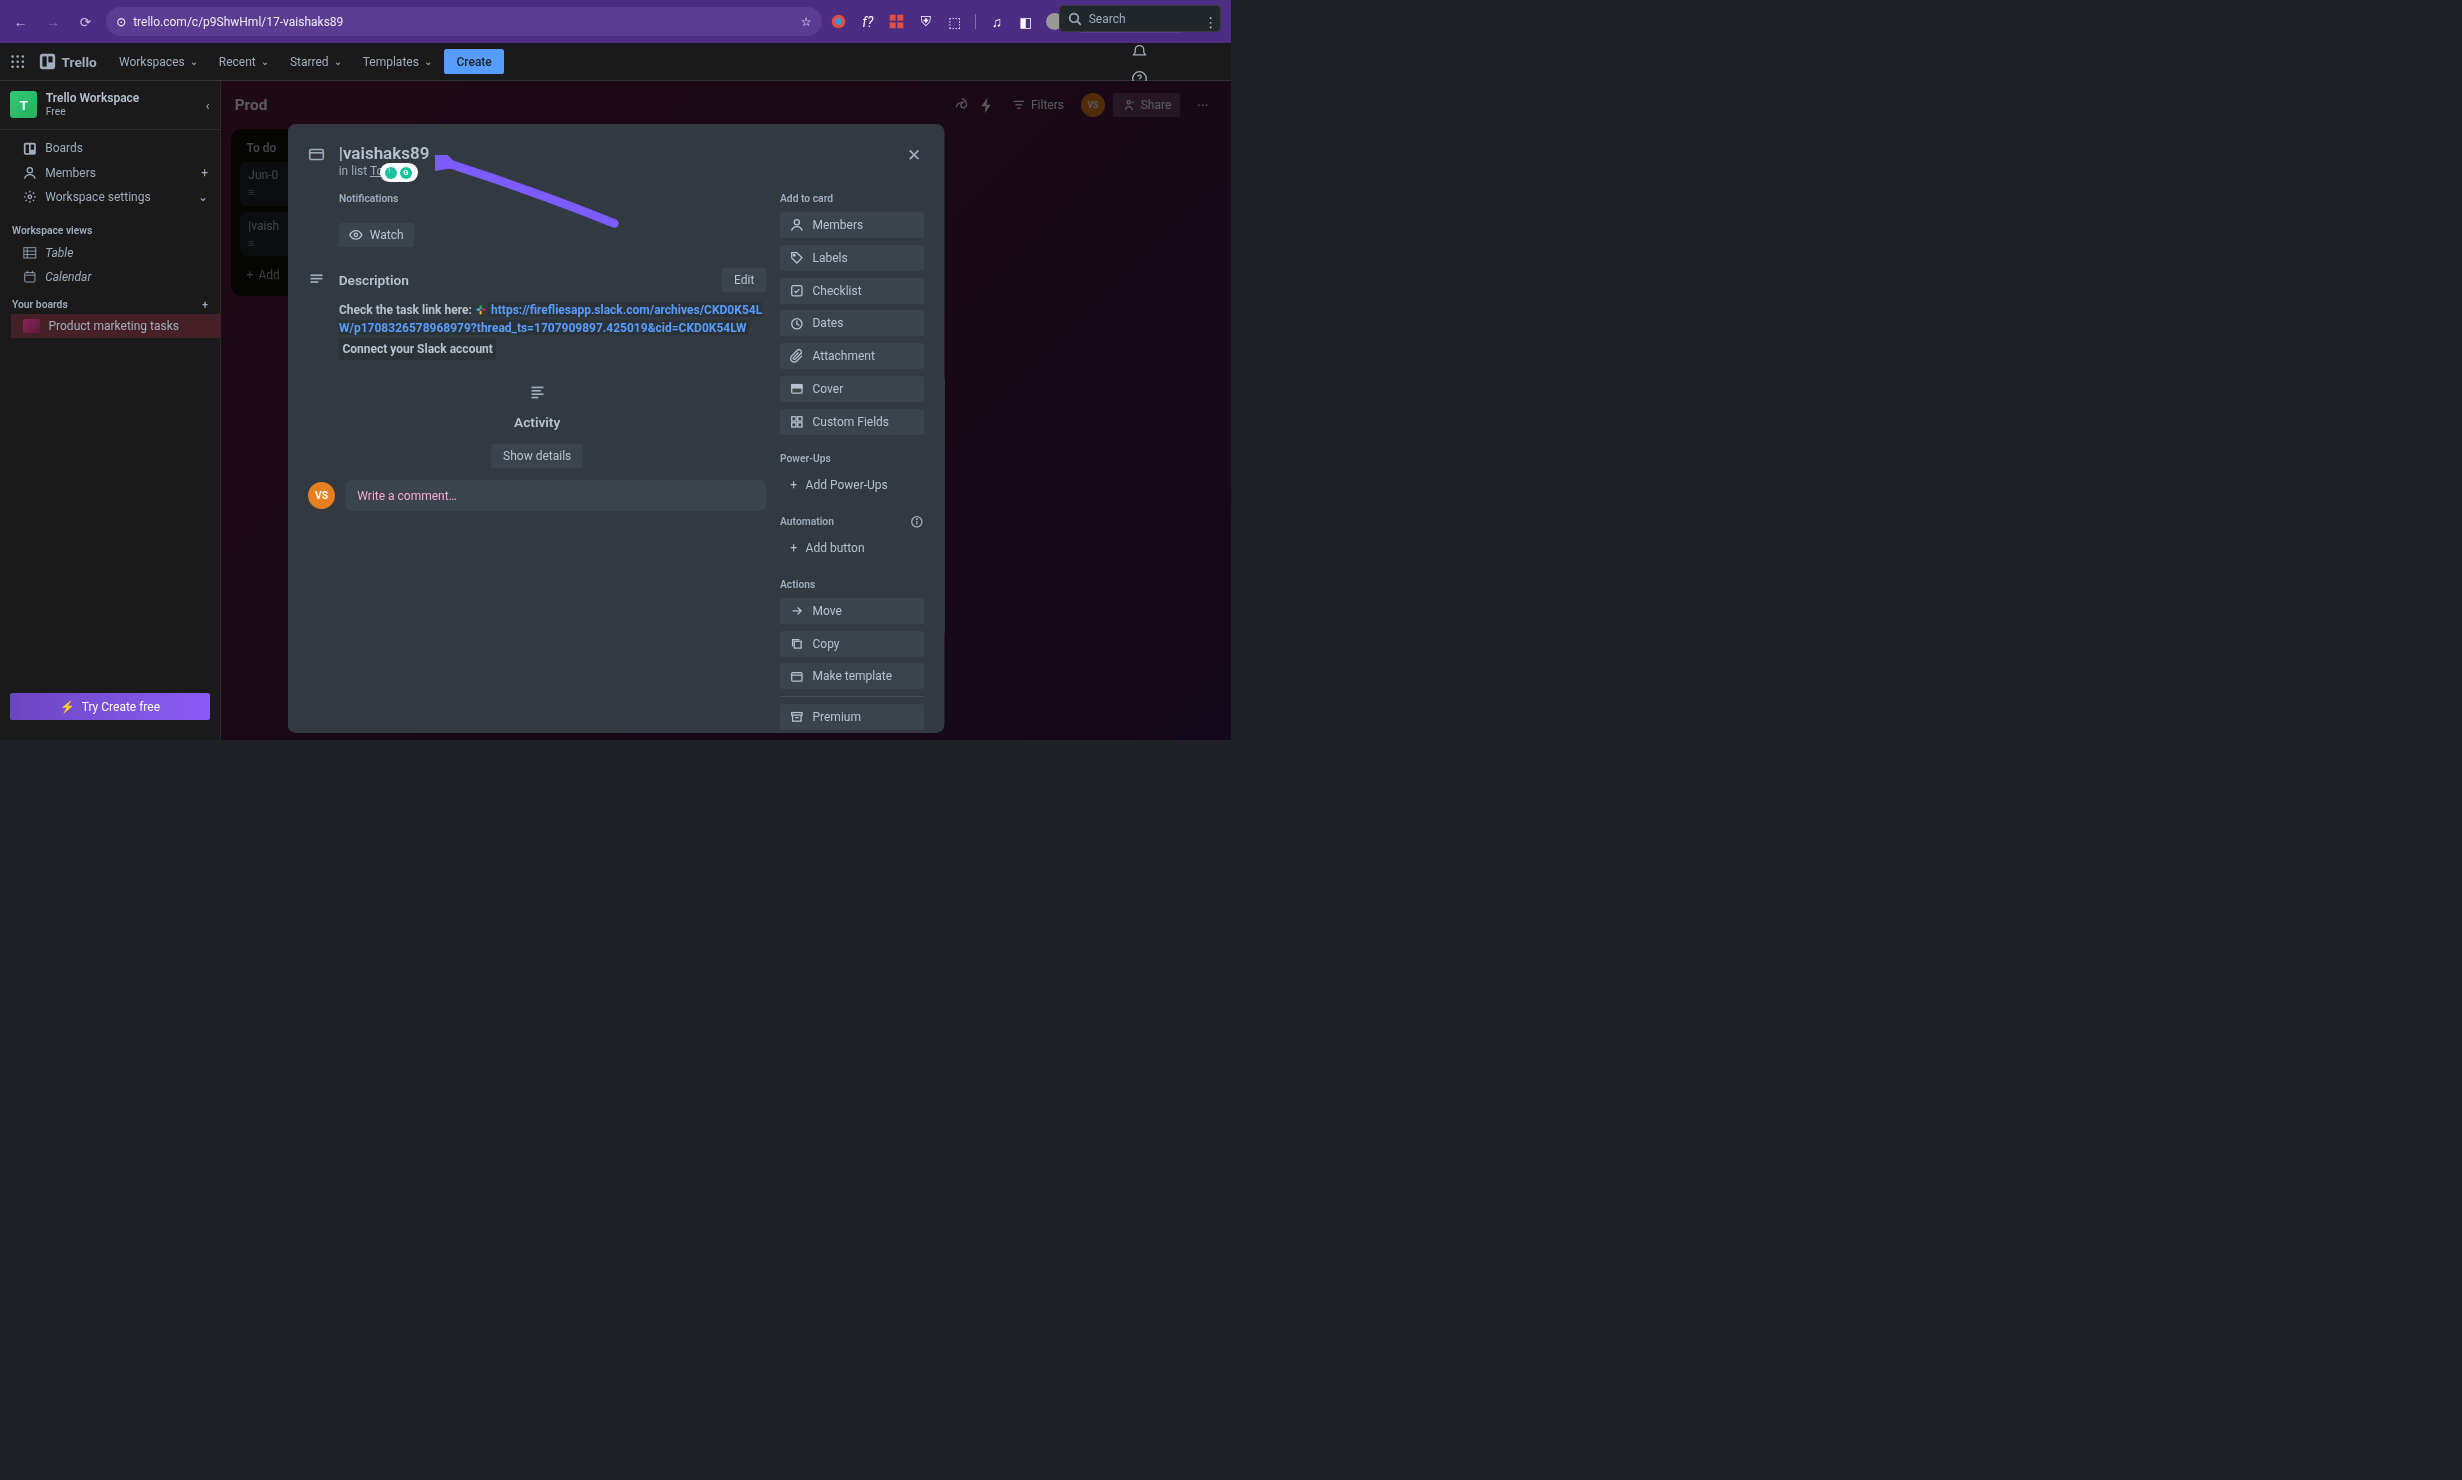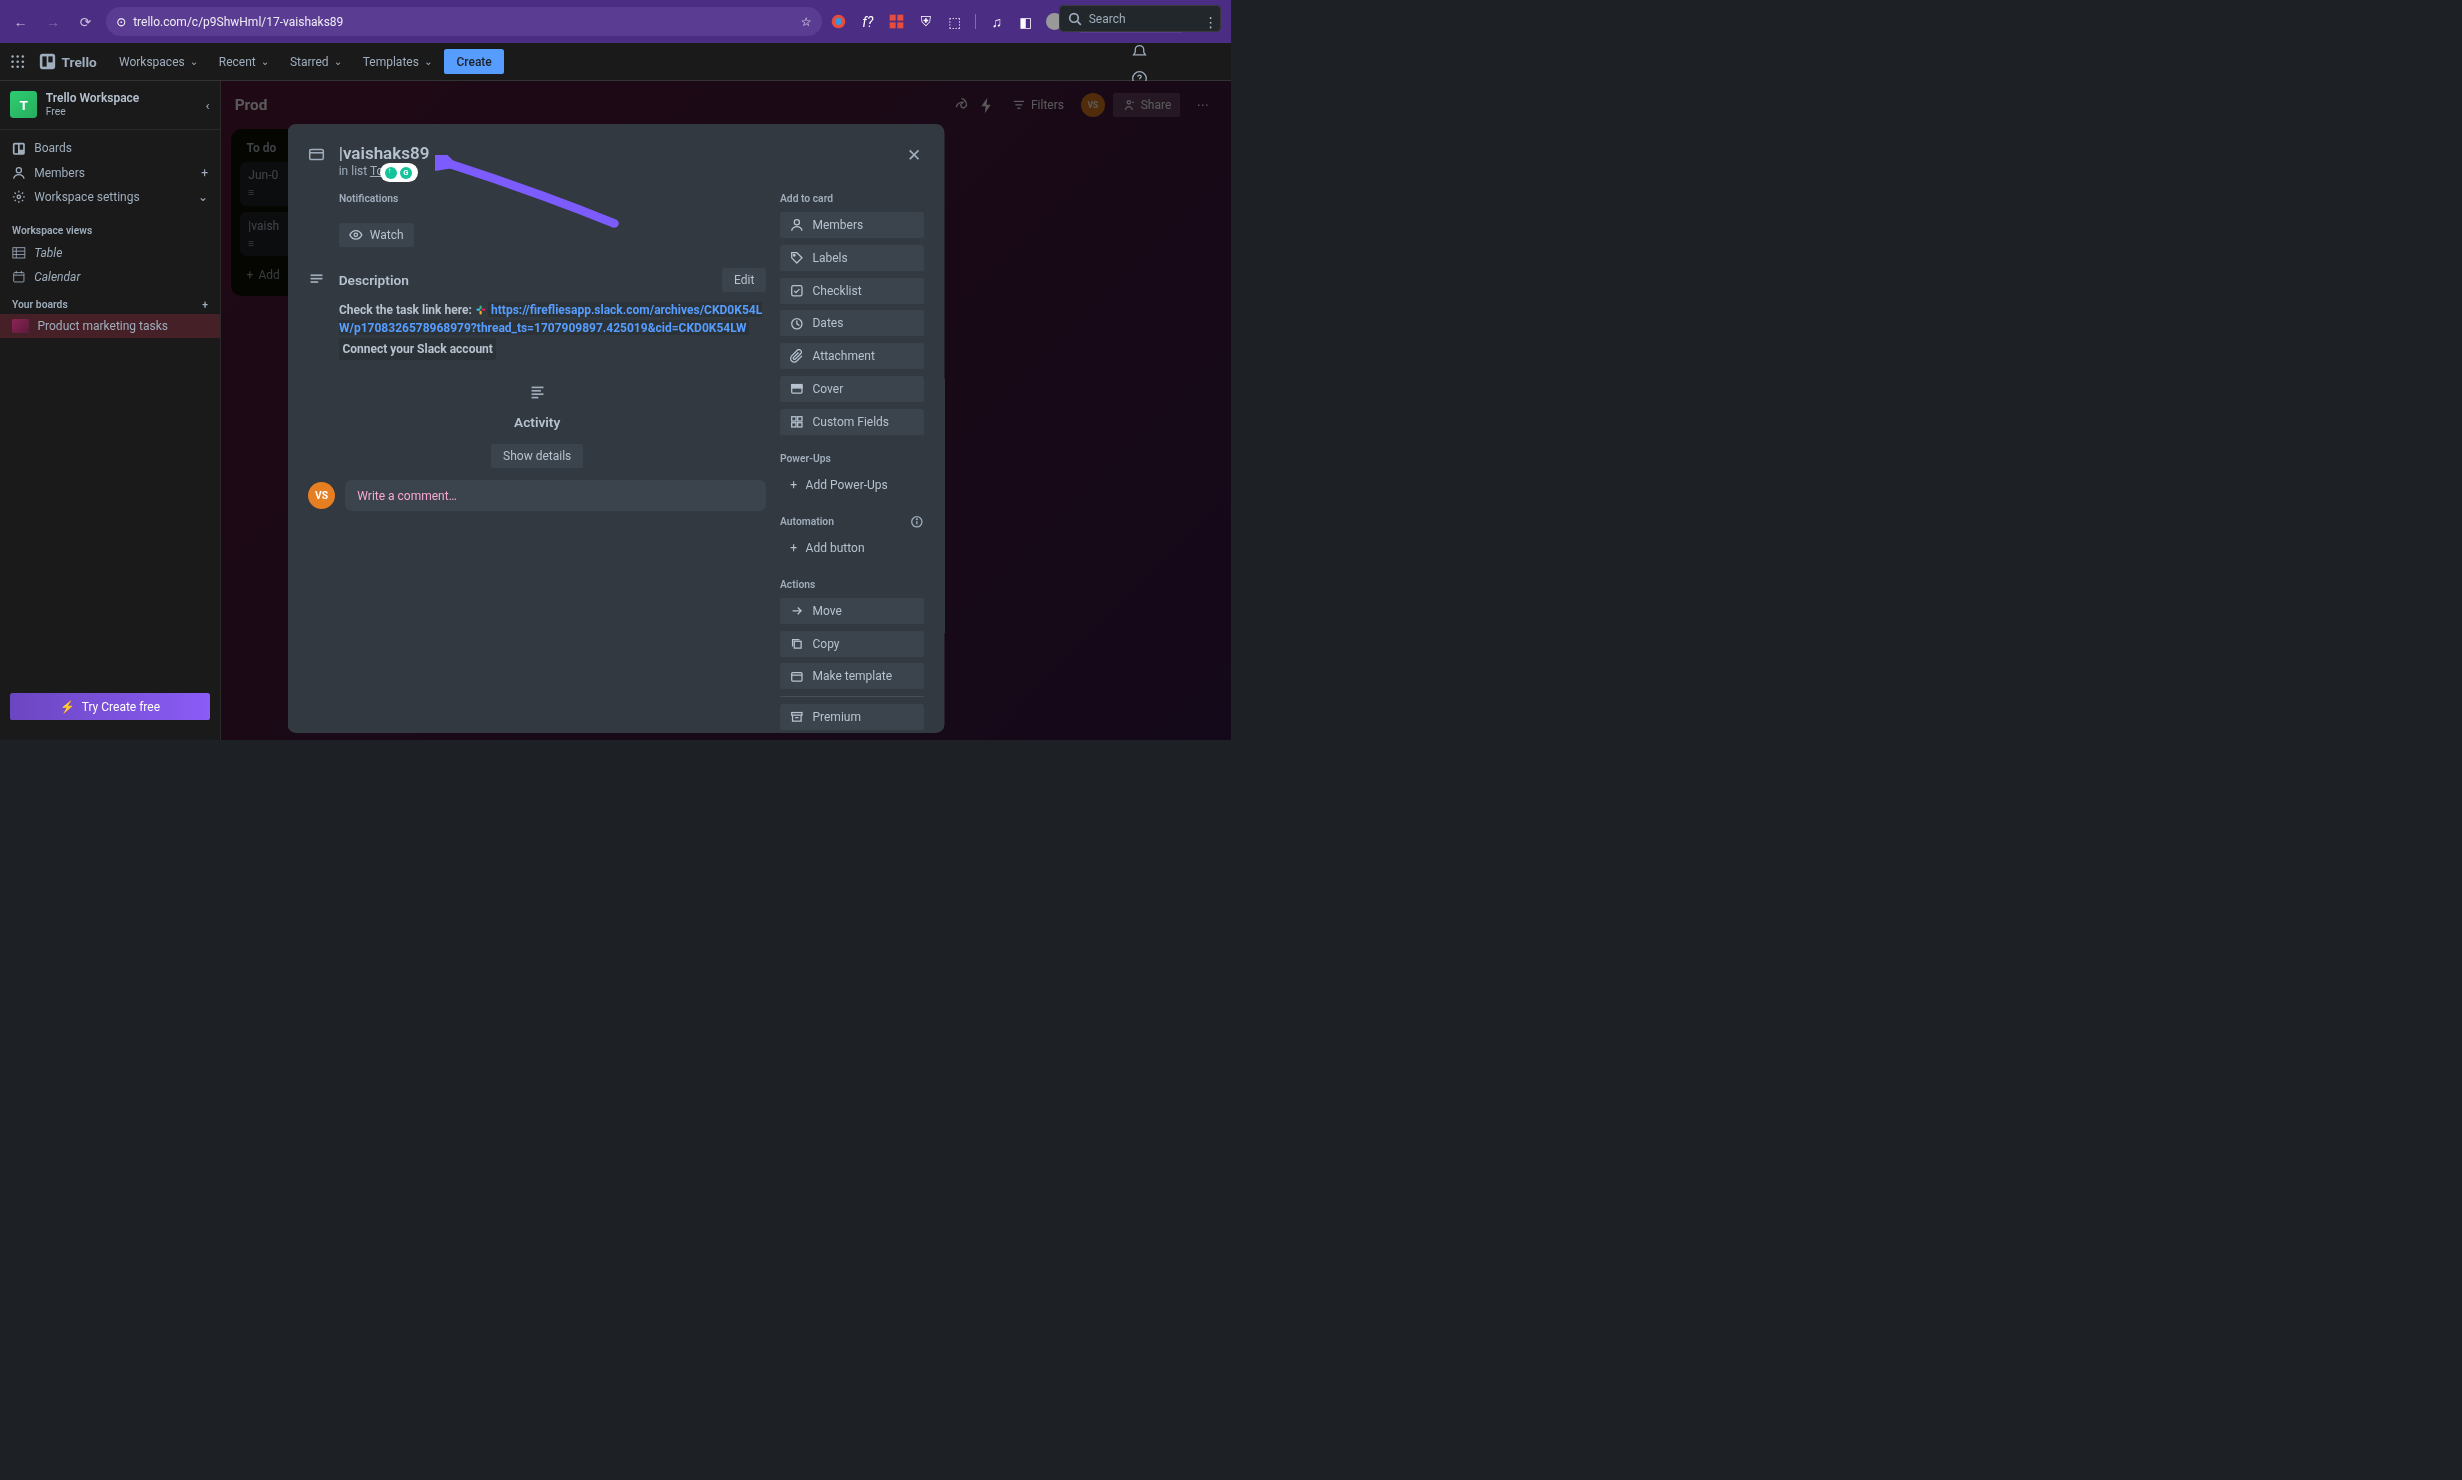--- a/index.html
+++ b/index.html
@@ -28,21 +28,21 @@
 
 
 .main { display: flex; height: calc(100% - 80px); position: relative; }
 .sidebar { width: 221px; background: #1a1a1a; border-right: 0.9px solid #2a2a2a; padding: 10.3px 0; display:flex; flex-direction:column; }
 .workspace-header { display: flex; align-items: center; padding: 0 10.3px 10.3px; gap: 8.5px; border-bottom: 0.9px solid #2a2a2a; }
 .ws-icon { width: 27px; height: 27px; background: linear-gradient(135deg, #2ecc71, #27ae60); border-radius: 3.4px; display: flex; align-items: center; justify-content: center; color: #fff; font-weight: bold; }
 .ws-name { color: #b6c2cf; font-size: 12px; font-weight: 600; }
 .ws-plan { color: #9fadbc; font-size: 10.3px; }
 .collapse-btn { margin-left: auto; color: #9fadbc; cursor: pointer; }
 .sidebar-section { padding: 6.8px 0; }
-.sidebar-item { display: flex; align-items: center; padding: 5.1px 12px; color: #9fadbc; font-size: 12px; gap: 8.5px; cursor: pointer; }
+.sidebar-item { display: flex; align-items: center; padding: 5.1px 12px; color: #9fadbc; font-size: 12px; gap: 8.5px; cursor: pointer; margin-left: 11px; }
 .sidebar-item.active { background: rgba(170,50,70,0.3); }
 .section-title { padding: 8.5px 12px 3.4px; color: #9fadbc; font-size: 10.3px; font-weight: 600; display: flex; justify-content: space-between; align-items: center; }
 .premium-btn { margin: auto 10.3px 10.3px; background: linear-gradient(90deg, #6b46c1, #8b5cf6); color: #fff; padding: 6.8px; border-radius: 2.6px; font-size: 12px; text-align: center; display: flex; align-items:center; justify-content:center; gap:6.8px; }
 
 
 .board-area { flex: 1; background: linear-gradient(135deg, #5a1a3a, #3a1a4a); position: relative; }
 .board-header { height: 48px; display: flex; align-items: center; padding: 0 13.7px; gap: 10.3px; }
 .board-title { color: #fff; font-size: 15.4px; font-weight: bold; }
 .board-right { margin-left: auto; display: flex; align-items: center; gap: 8.5px; }
 .board-btn { color: #fff; padding: 5.1px 8.5px; border-radius: 2.6px; font-size: 12px; display: flex; align-items: center; gap: 5.1px; }

